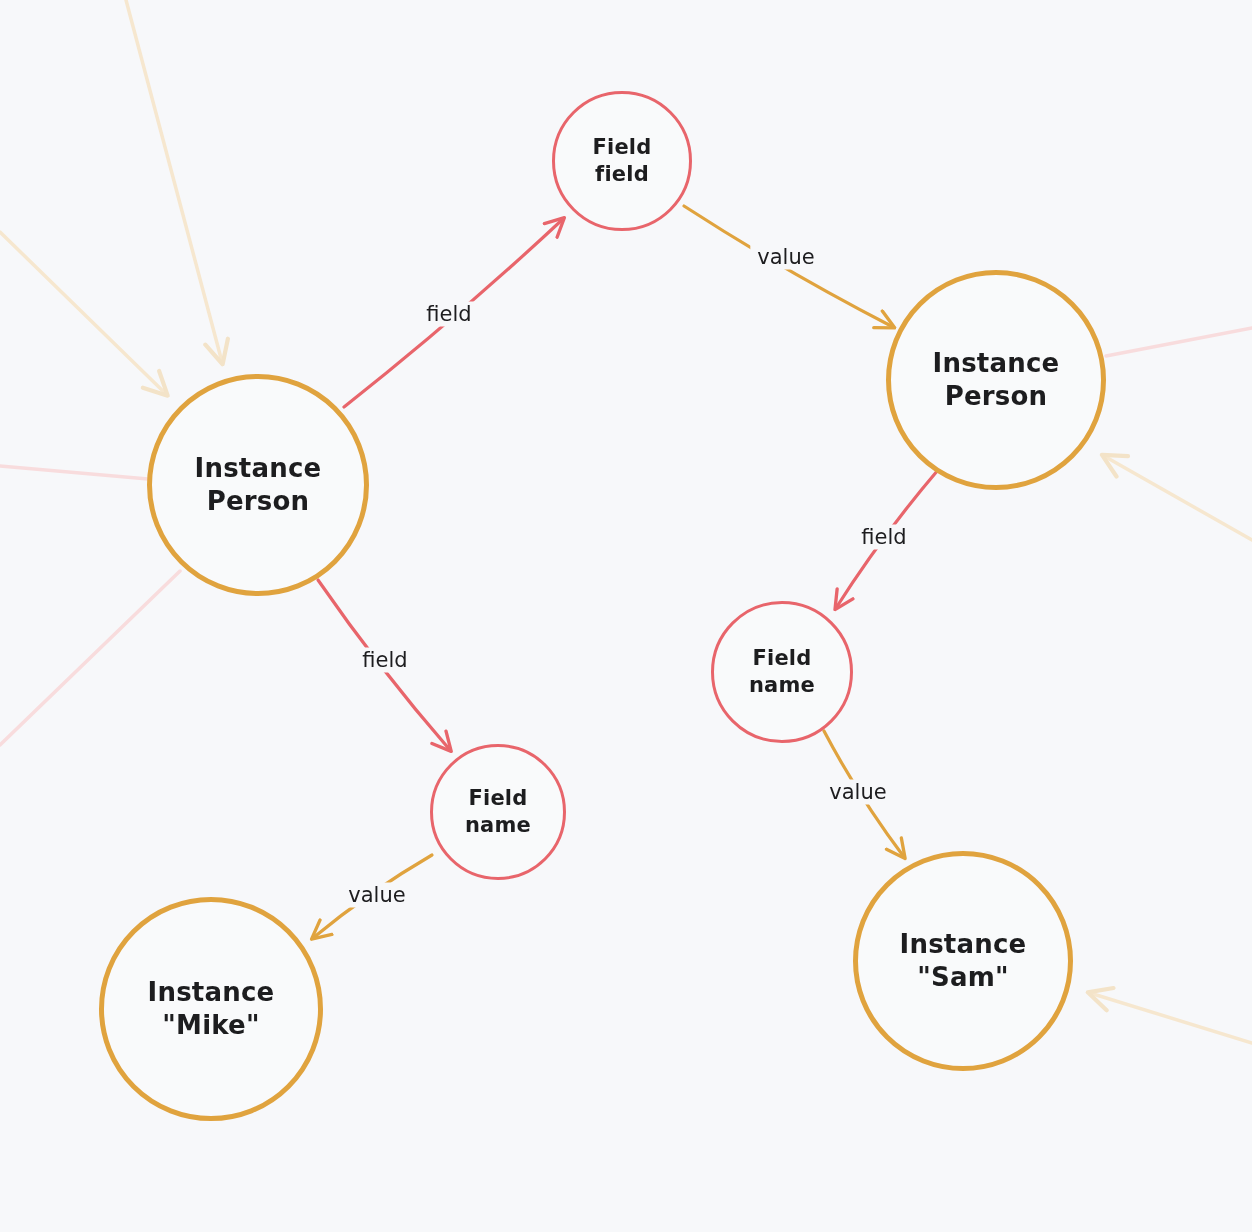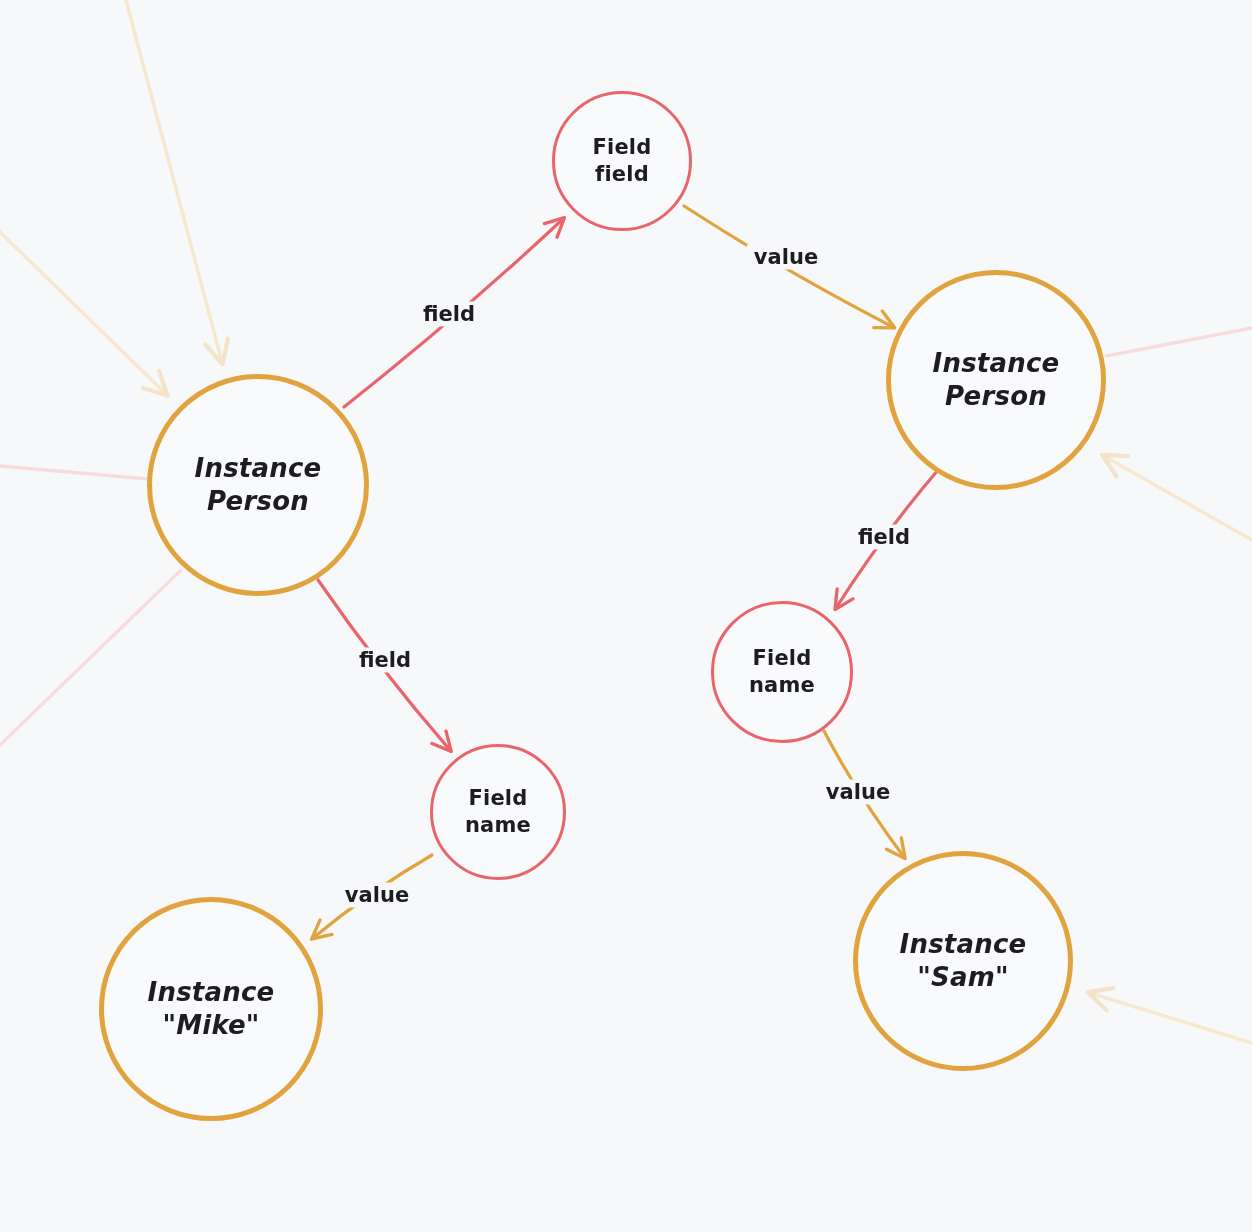--- a/index.html
+++ b/index.html
@@ -38,31 +38,31 @@
   .node-line {
     display: block;
     color: #1d1d1f;
     font-weight: 700;
     letter-spacing: 0.2px;
     white-space: nowrap;
   }
   .node-instance {
     border: 5px solid #e0a33e;
   }
-  .node-instance .node-line { font-size: 26px; font-style: italic; }
+  .node-instance .node-line { font-size: 26px; }
   .node-field {
     border: 3px solid #e8656b;
   }
   .node-field .node-line { font-size: 21px; }
   .edge-label {
     position: absolute;
     transform: translate(-50%, -50%);
     color: #1d1d1f;
     font-size: 21px;
-    font-weight: 700;
+    font-weight: 400;
     background: #f7f8fa;
     padding: 2px 7px;
     white-space: nowrap;
     line-height: 1;
   }
 </style>
 </head>
 <body>
 
 <div id="canvas-root">

